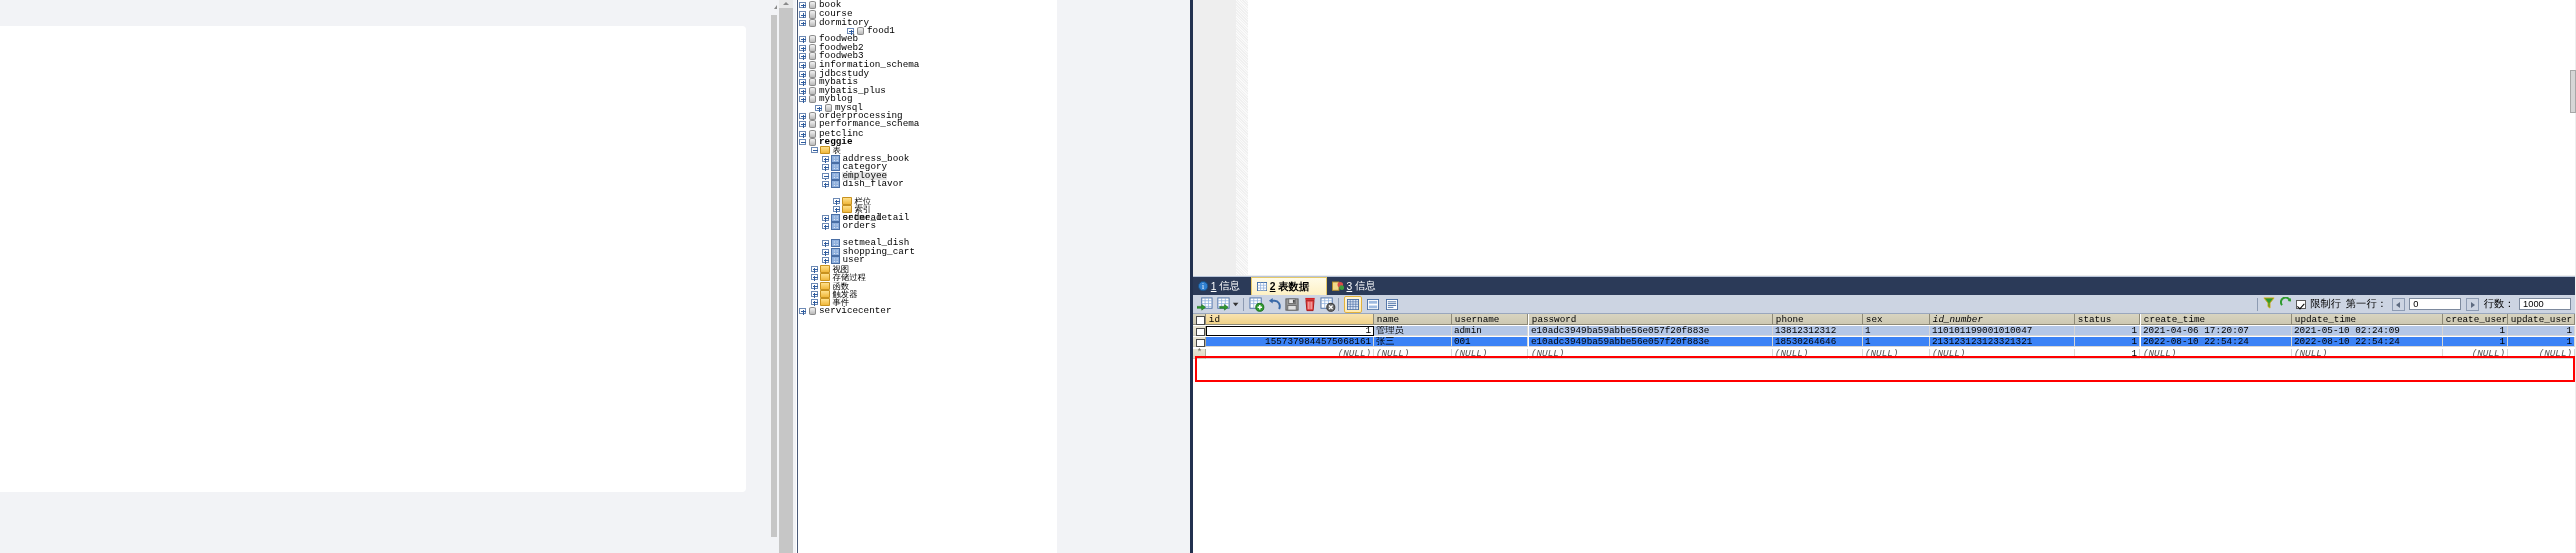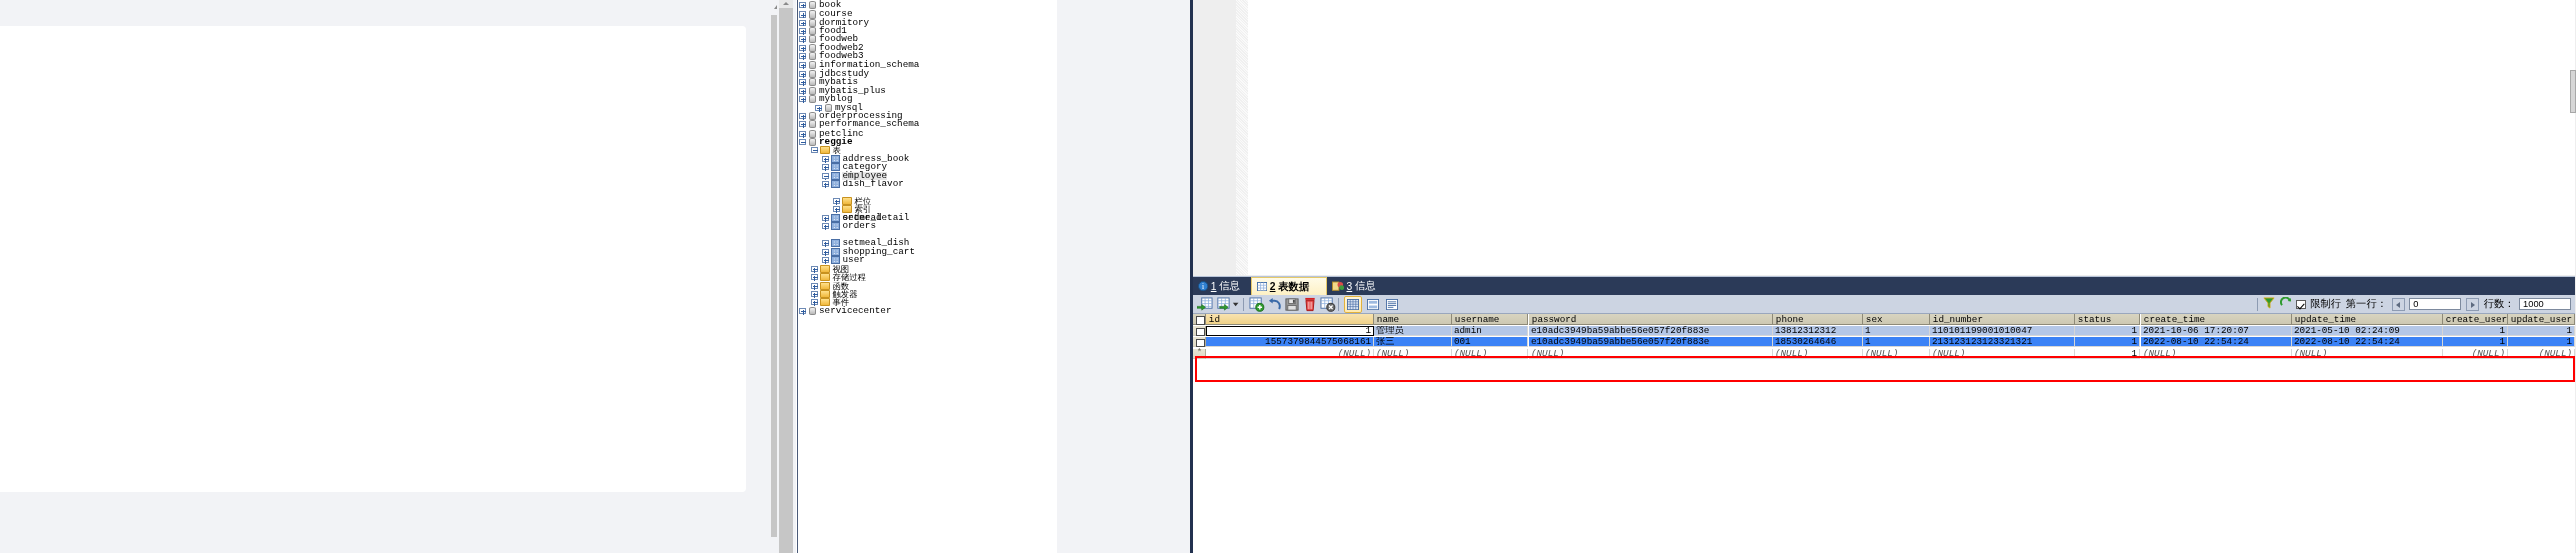--- a/index.html
+++ b/index.html
@@ -475,39 +475,39 @@
 
   <div id="data-grid">
     <div class="g-corner"></div>
     <div id="grid-head-row">
         <div class="g-head sel" style="left: 13px; width: 168px;">id</div>
         <div class="g-head" style="left: 181px; width: 78px;">name</div>
         <div class="g-head" style="left: 259px; width: 76px;">username</div>
         <div class="g-head" style="left: 336px; width: 244px;">password</div>
         <div class="g-head" style="left: 580px; width: 90px;">phone</div>
         <div class="g-head" style="left: 670px; width: 67px;">sex</div>
-        <div class="g-head" style="left: 737px; width: 145px;">id_number</div>
+        <div class="g-head" style="left: 737px; width: 145px; font-style: italic;">id_number</div>
         <div class="g-head" style="left: 882px; width: 65px;">status</div>
         <div class="g-head" style="left: 948px; width: 151px;">create_time</div>
         <div class="g-head" style="left: 1099px; width: 151px;">update_time</div>
         <div class="g-head" style="left: 1250px; width: 65px;">create_user</div>
         <div class="g-head" style="left: 1315px; width: 67px;">update_user</div>
       </div>
     <div id="grid-body">
         <div class="g-rowhdr chk" style="top: 12px;"></div>
         <div class="row-sel">
           <div class="g-cell num cell-focus" style="left: 13px; width: 168px; top: 12px; position: absolute;">1</div>
           <div class="g-cell" style="left: 181px; width: 78px; top: 12px; position: absolute;">管理员</div>
           <div class="g-cell" style="left: 259px; width: 76px; top: 12px; position: absolute;">admin</div>
           <div class="g-cell" style="left: 336px; width: 244px; top: 12px; position: absolute;">e10adc3949ba59abbe56e057f20f883e</div>
           <div class="g-cell" style="left: 580px; width: 90px; top: 12px; position: absolute;">13812312312</div>
           <div class="g-cell" style="left: 670px; width: 67px; top: 12px; position: absolute;">1</div>
           <div class="g-cell" style="left: 737px; width: 145px; top: 12px; position: absolute;">110101199001010047</div>
           <div class="g-cell num" style="left: 882px; width: 65px; top: 12px; position: absolute;">1</div>
-          <div class="g-cell" style="left: 948px; width: 151px; top: 12px; position: absolute;">2021-10-06 17:20:07</div>
+          <div class="g-cell" style="left: 948px; width: 151px; top: 12px; position: absolute;">2021-04-06 17:20:07</div>
           <div class="g-cell" style="left: 1099px; width: 151px; top: 12px; position: absolute;">2021-05-10 02:24:09</div>
           <div class="g-cell num" style="left: 1250px; width: 65px; top: 12px; position: absolute;">1</div>
           <div class="g-cell num" style="left: 1315px; width: 67px; top: 12px; position: absolute;">1</div>
         </div>
         <div class="g-rowhdr chk" style="top: 23px;"></div>
         <div class="row-alt">
           <div class="g-cell num" style="left: 13px; width: 168px; top: 23px; position: absolute;">1557379844575068161</div>
           <div class="g-cell" style="left: 181px; width: 78px; top: 23px; position: absolute;">张三</div>
           <div class="g-cell" style="left: 259px; width: 76px; top: 23px; position: absolute;">001</div>
           <div class="g-cell" style="left: 336px; width: 244px; top: 23px; position: absolute;">e10adc3949ba59abbe56e057f20f883e</div>
@@ -557,21 +557,21 @@
       <div class="tnode" style="top: 10.3px; left: 22.4px;">
         <span class="texp plus"></span>
         <span class="ico-db"></span>
         <span class="tlabel">course</span>
       </div>
       <div class="tnode" style="top: 18.7px; left: 22.4px;">
         <span class="texp plus"></span>
         <span class="ico-db"></span>
         <span class="tlabel">dormitory</span>
       </div>
-      <div class="tnode" style="top: 27px; left: 22.4px;">
+      <div class="tnode" style="top: 27px; left: 22.4px; padding-left: 48px;">
         <span class="texp plus"></span>
         <span class="ico-db"></span>
         <span class="tlabel">food1</span>
       </div>
       <div class="tnode" style="top: 35px; left: 22.4px;">
         <span class="texp plus"></span>
         <span class="ico-db"></span>
         <span class="tlabel">foodweb</span>
       </div>
       <div class="tnode" style="top: 44px; left: 22.4px;">

